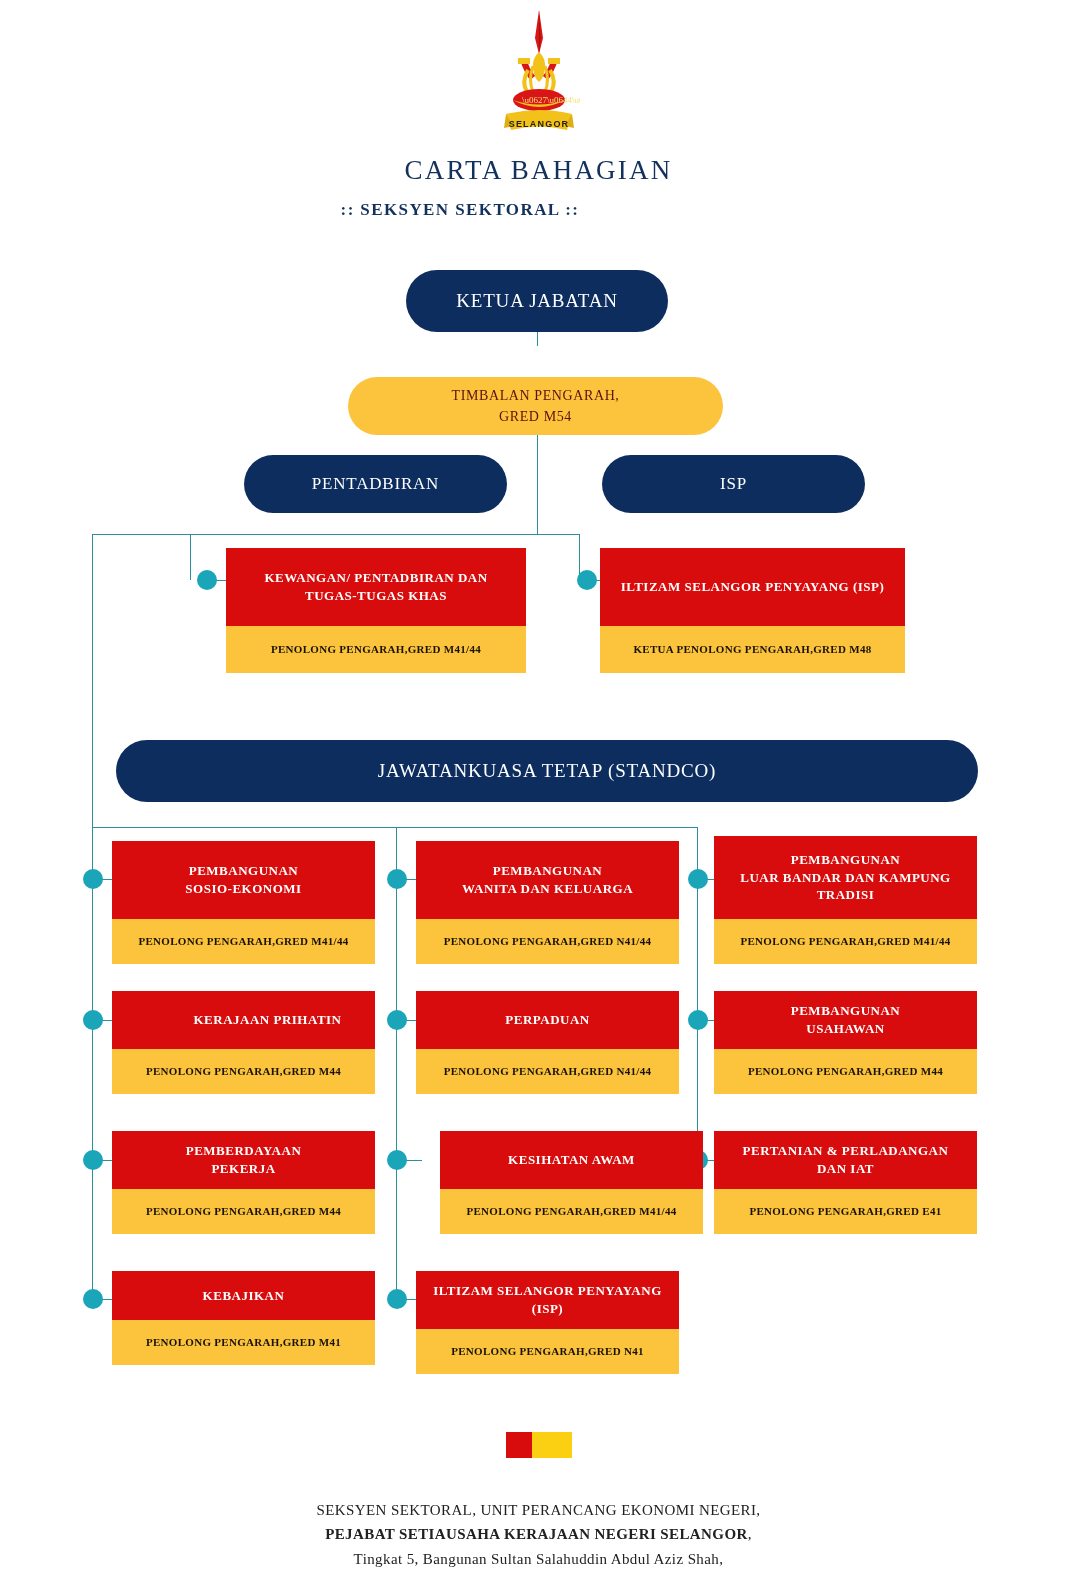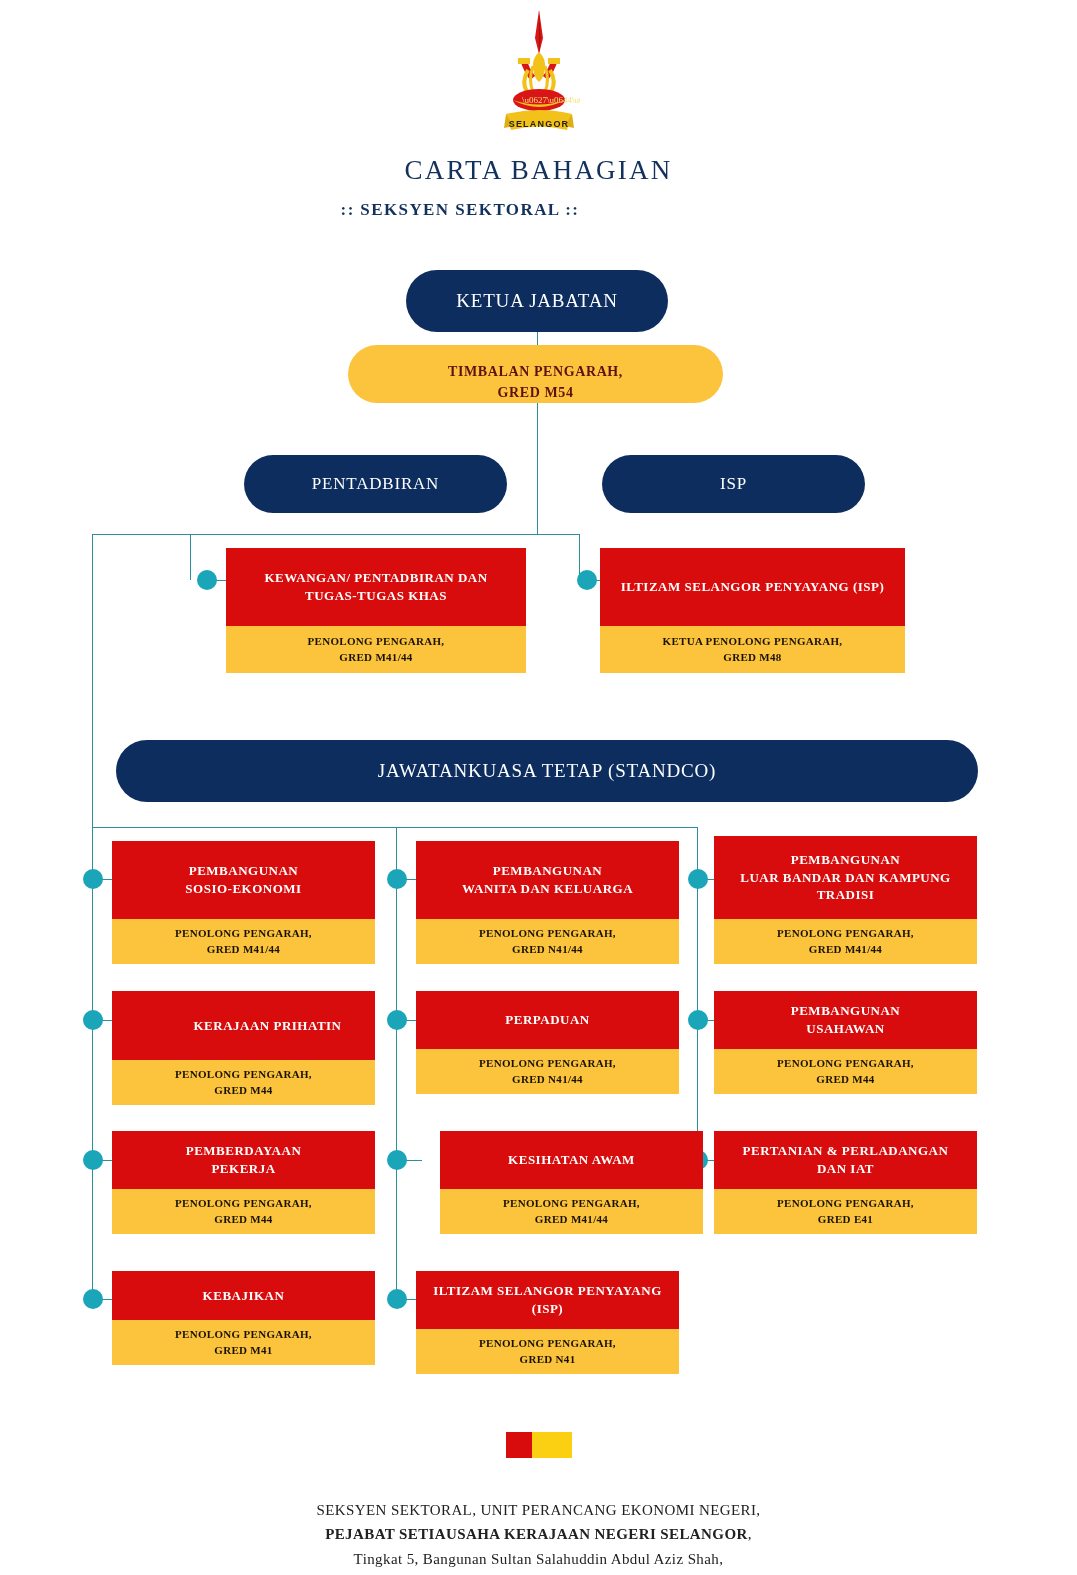--- a/index.html
+++ b/index.html
@@ -34,24 +34,25 @@
     color: #ffffff;
     display: flex; align-items: center; justify-content: center;
     text-align: center;
     letter-spacing: 0.8px;
   }
   .pill-yellow {
     position: absolute;
     background: #fcc43c;
     border-radius: 999px;
     color: #5d1111;
-    display: flex; flex-direction: column; align-items: center; justify-content: flex-end;
+    display: flex; flex-direction: column; align-items: center; justify-content: center;
     text-align: center;
-    font-weight: 700;
+    font-weight: 400;
     letter-spacing: 0.6px;
+    margin-top: 32px;
   }
 
   #node-ketua   { left: 406px; top: 270px;  width: 262px; height: 62px;  font-size: 19px; }
   #node-timbalan{ left: 348px; top: 345px;  width: 375px; height: 58px;  font-size: 14px; line-height: 1.5; }
   #node-pentadbiran { left: 244px; top: 455px; width: 263px; height: 58px; font-size: 17px; }
   #node-isp     { left: 602px; top: 455px;  width: 263px; height: 58px; font-size: 17px; }
   #node-standco { left: 116px; top: 740px;  width: 862px; height: 62px;  font-size: 19px; }
 
   
   .card { position: absolute; }
@@ -60,21 +61,21 @@
     color: #ffffff;
     font-weight: 700;
     display: flex; align-items: center; justify-content: center;
     text-align: center; line-height: 1.35;
     letter-spacing: 0.5px;
   }
   .card .ft {
     background: #fcc43c;
     color: #1a1208;
     font-weight: 700;
-    display: flex; flex-direction: column; align-items: center; justify-content: center;
+    display: flex; flex-direction: row; align-items: center; justify-content: center;
     text-align: left; line-height: 1.45;
     letter-spacing: 0.3px;
   }
 
   
   #card-kewangan { left: 226px; top: 548px; width: 300px; height: 125px; }
   #card-kewangan .hd { height: 78px; font-size: 13px; }
   #card-kewangan .ft { height: 47px; font-size: 11px; }
 
   #card-isp-top { left: 600px; top: 548px; width: 305px; height: 125px; }
@@ -269,21 +270,21 @@
         <span>TRADISI</span>
       </span>
     </div>
     <div class="ft" style="height:45px;">
       <span>PENOLONG PENGARAH,</span>
       <span>GRED M41/44</span>
     </div>
   </div>
 
   <div class="card gcard" style="left:112px; top:991px;">
-    <div class="hd" style="height:69px;padding-left:48px;">
+    <div class="hd" style="height:58px;padding-left:48px;">
       <span>KERAJAAN PRIHATIN</span>
     </div>
     <div class="ft" style="height:45px;">
       <span>PENOLONG PENGARAH,</span>
       <span>GRED M44</span>
     </div>
   </div>
 
   <div class="card gcard" style="left:416px; top:991px;">
     <div class="hd" style="height:58px;">

